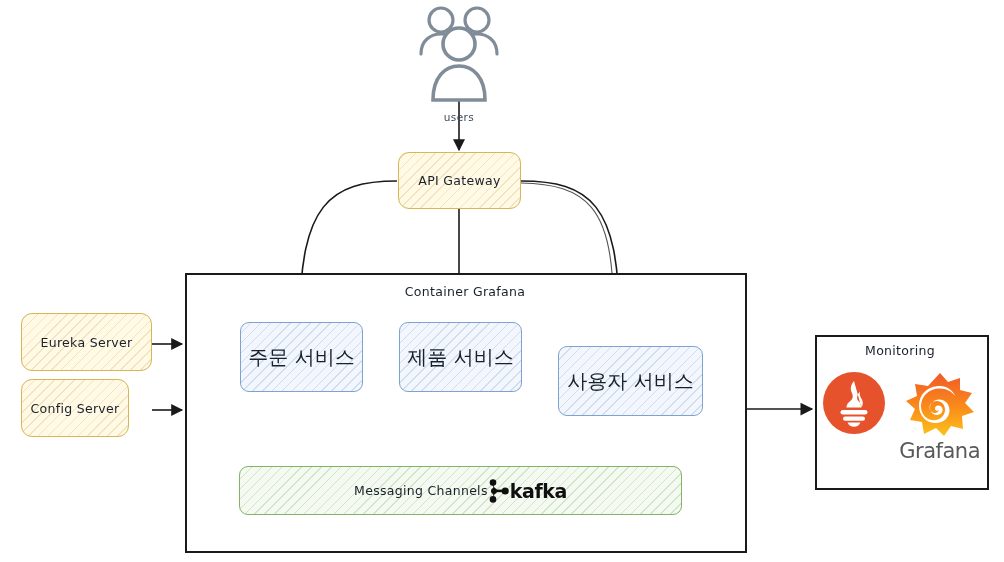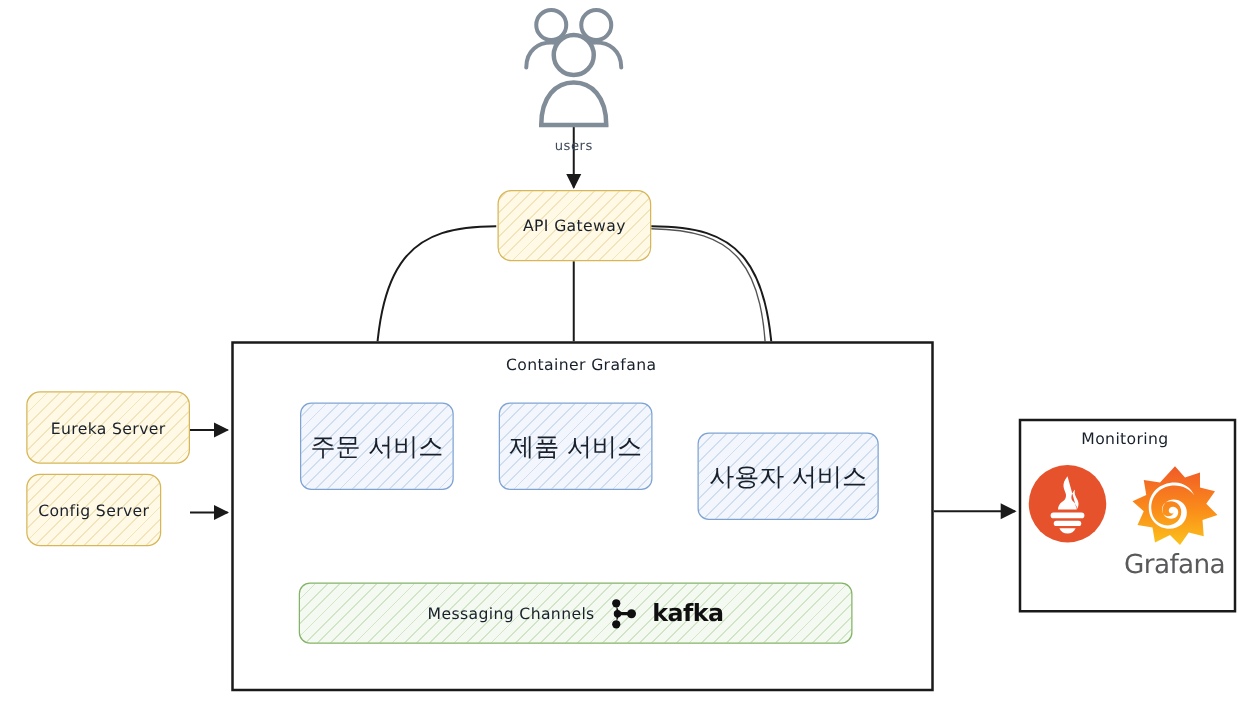--- a/index.html
+++ b/index.html
@@ -80,21 +80,21 @@
   }
   .box-plain {
     border: 2.2px solid #1a1a1a;
     background: #ffffff;
   }
 
   
   .kafka-row {
     display: flex;
     align-items: center;
-    gap: 12px;
+    gap: 0;
   }
   .kafka-word {
     font-family: "DejaVu Sans", sans-serif;
     font-weight: bold;
     font-size: 19px;
     color: #0f0f0f;
     letter-spacing: -0.4px;
   }
   .mon-logos {
     display: flex;

